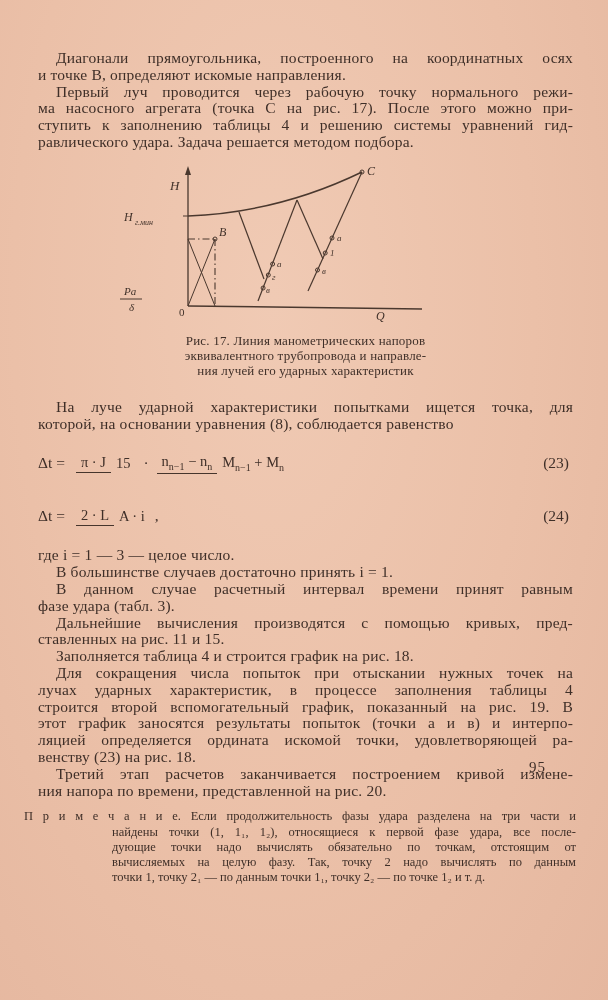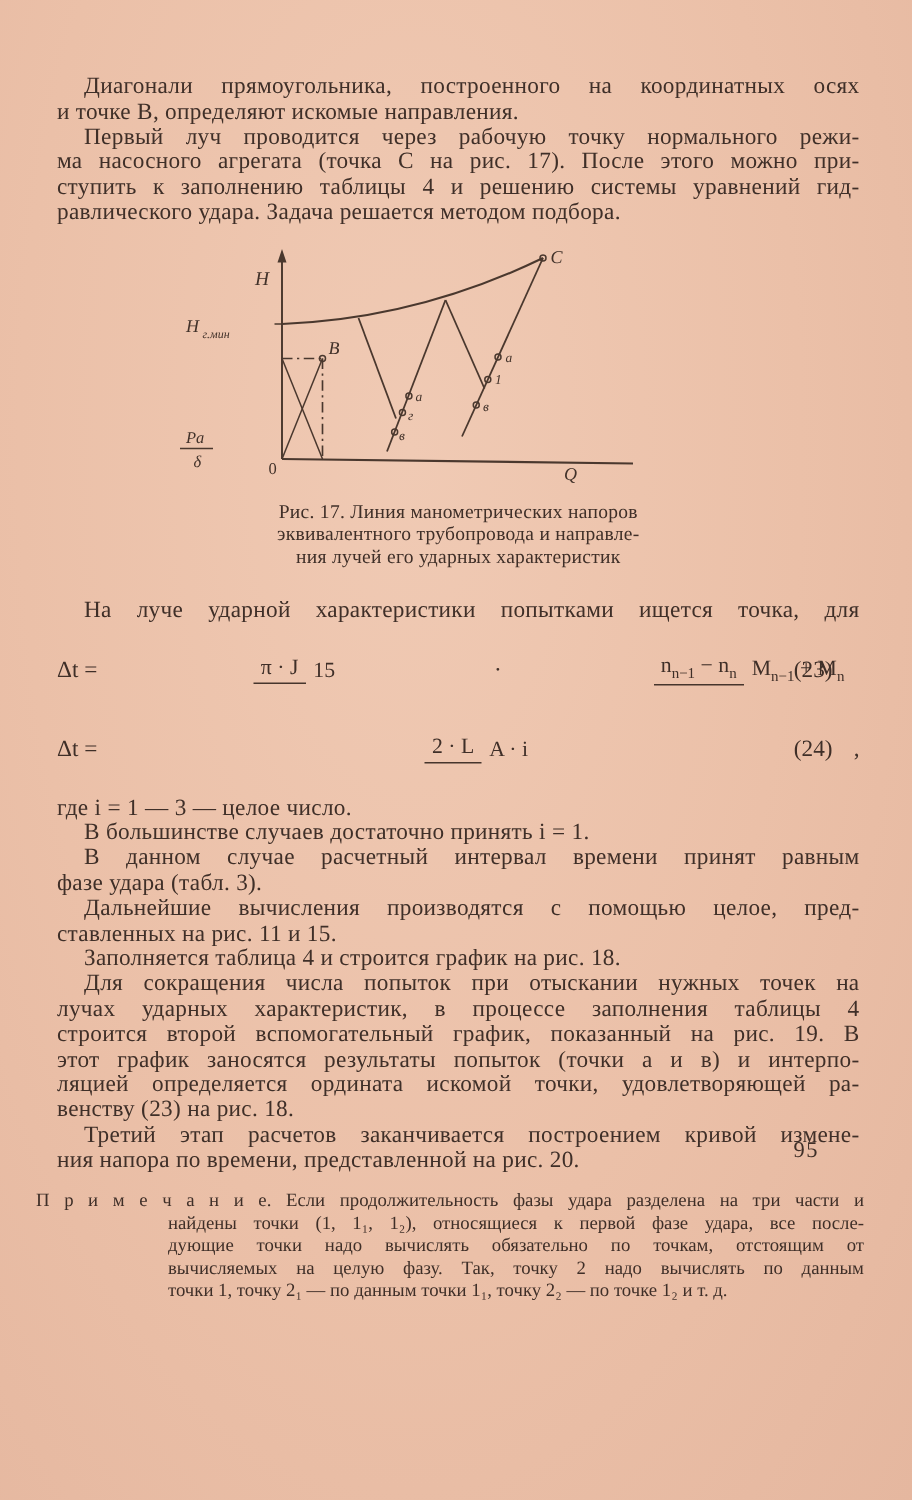--- a/index.html
+++ b/index.html
@@ -13,27 +13,27 @@
   }
   .page{position:relative;width:608px;height:814px;}
   .textcol{position:absolute;left:38px;top:50px;width:535px;}
   .ln{font-size:15.5px;line-height:16.8px;white-space:nowrap;letter-spacing:.2px;}
   .jl{white-space:normal;text-align:justify;text-align-last:justify;}
   .ind{text-indent:18px;}
   .para{margin:0;}
   .figwrap{position:relative;height:162px;margin:13px 0 0 82px;width:360px;}
   .caption{width:330px;margin:7px auto 0 auto;text-align:center;}
   .cap-ln{font-size:13px;line-height:15px;letter-spacing:.2px;}
-  .eq{position:relative;display:flex;align-items:center;justify-content:space-between;font-size:15.5px;margin:9px 0 9px 0;min-height:44px;}
+  .eq{position:relative;display:flex;align-items:center;justify-content:flex-start;font-size:15.5px;margin:9px 0 9px 0;min-height:44px;}
   .eq .lhs{margin-right:6px;}
   .frac{display:inline-flex;flex-direction:row;align-items:center;margin:0 5px;font-size:14.5px;}
   .frac .num{padding:0 5px 1px 5px;border-bottom:1.2px solid #46352c;}
   .frac .den{padding:1px 5px 0 5px;}
   .eq .mdot{margin:0 3px;}
-  .eq .eqnum{position:absolute;right:18px;top:50%;transform:translateY(-50%);}
+  .eq .eqnum{position:absolute;right:4px;top:50%;transform:translateY(-50%);}
   sub{font-size:10px;}
   .footnote{margin-top:10px;margin-left:-14px;width:552px;}
   .fn-ln{font-size:12.5px;line-height:15.2px;text-align:justify;text-align-last:justify;}
   .fn-ln.hang{padding-left:88px;}
   .fn-ln.last{text-align-last:left;}
   .pagenum{position:absolute;right:62px;bottom:38px;font-size:15px;letter-spacing:1px;}
   svg text{fill:#42322a;}
   .figline{stroke:#4a382e;fill:none;}
 </style>
 </head>
@@ -109,20 +109,21 @@
     </div>
 
     <div class="caption">
       <div class="cap-ln">Рис. 17. Линия манометрических напоров</div>
       <div class="cap-ln">эквивалентного трубопровода и направле-</div>
       <div class="cap-ln">ния лучей его ударных характеристик</div>
     </div>
 
     <div class="para" style="margin-top:21px;">
       <div class="ln ind jl">На луче ударной характеристики попытками ищется точка, для</div>
+      <div class="ln">которой, на основании уравнения (8), соблюдается равенство</div>
     </div>
 
     <div class="eq">
       <span class="lhs">Δt =</span>
       <span class="frac">
         <span class="num">π · J</span>
         <span class="den">15</span>
       </span>
       <span class="mdot">·</span>
       <span class="frac">
@@ -147,21 +148,21 @@
       <div class="ln">где  i = 1 — 3 — целое число.</div>
     </div>
     <div class="para">
       <div class="ln ind">В большинстве случаев достаточно принять i = 1.</div>
     </div>
     <div class="para">
       <div class="ln ind jl">В данном случае расчетный интервал времени принят равным</div>
       <div class="ln">фазе удара (табл. 3).</div>
     </div>
     <div class="para">
-      <div class="ln ind jl">Дальнейшие вычисления производятся с помощью целое, пред-</div>
+      <div class="ln ind jl">Дальнейшие вычисления производятся с помощью кривых, пред-</div>
       <div class="ln">ставленных на рис. 11 и 15.</div>
     </div>
     <div class="para">
       <div class="ln ind">Заполняется таблица 4 и строится график на рис. 18.</div>
     </div>
     <div class="para">
       <div class="ln ind jl">Для сокращения числа попыток при отыскании нужных точек на</div>
       <div class="ln jl">лучах ударных характеристик, в процессе заполнения таблицы 4</div>
       <div class="ln jl">строится второй вспомогательный график, показанный на рис. 19. В</div>
       <div class="ln jl">этот график заносятся результаты попыток (точки а и в) и интерпо-</div>

